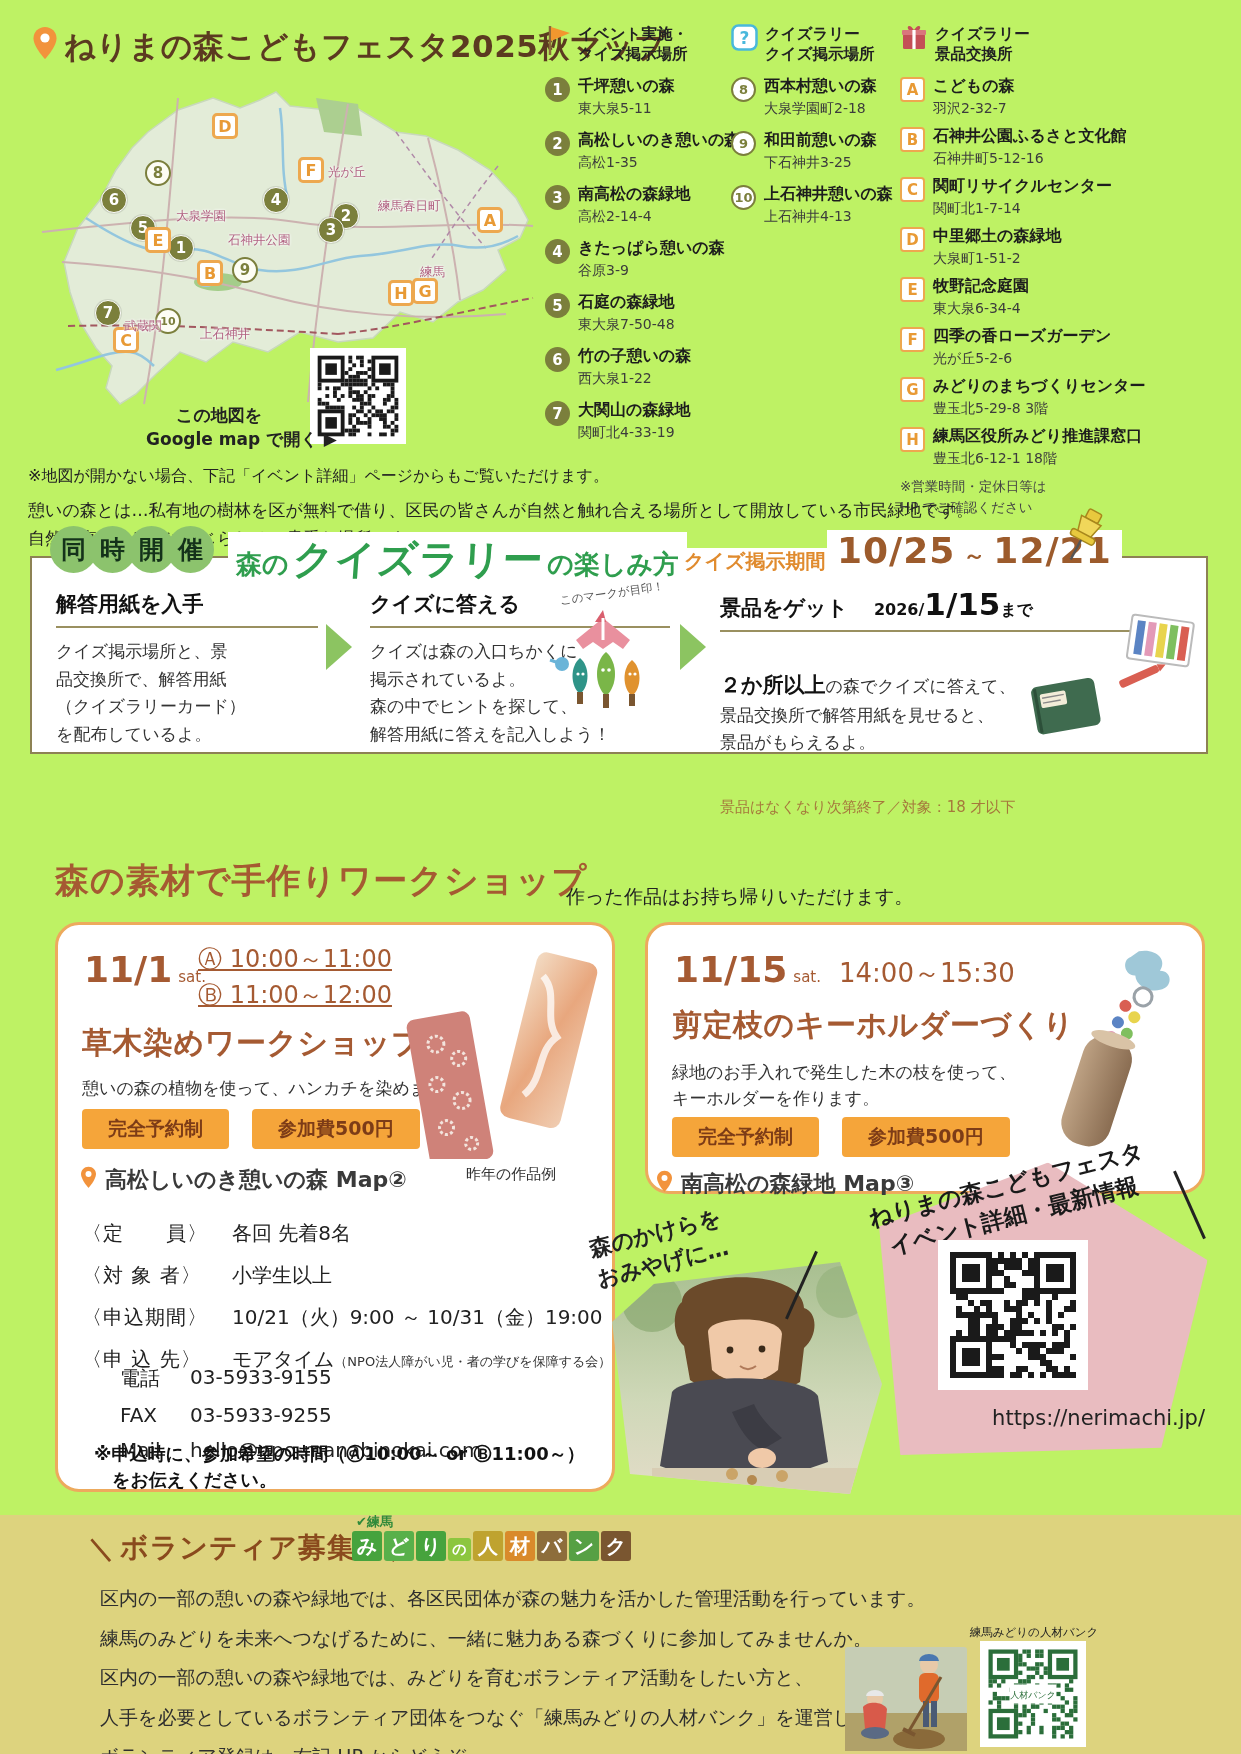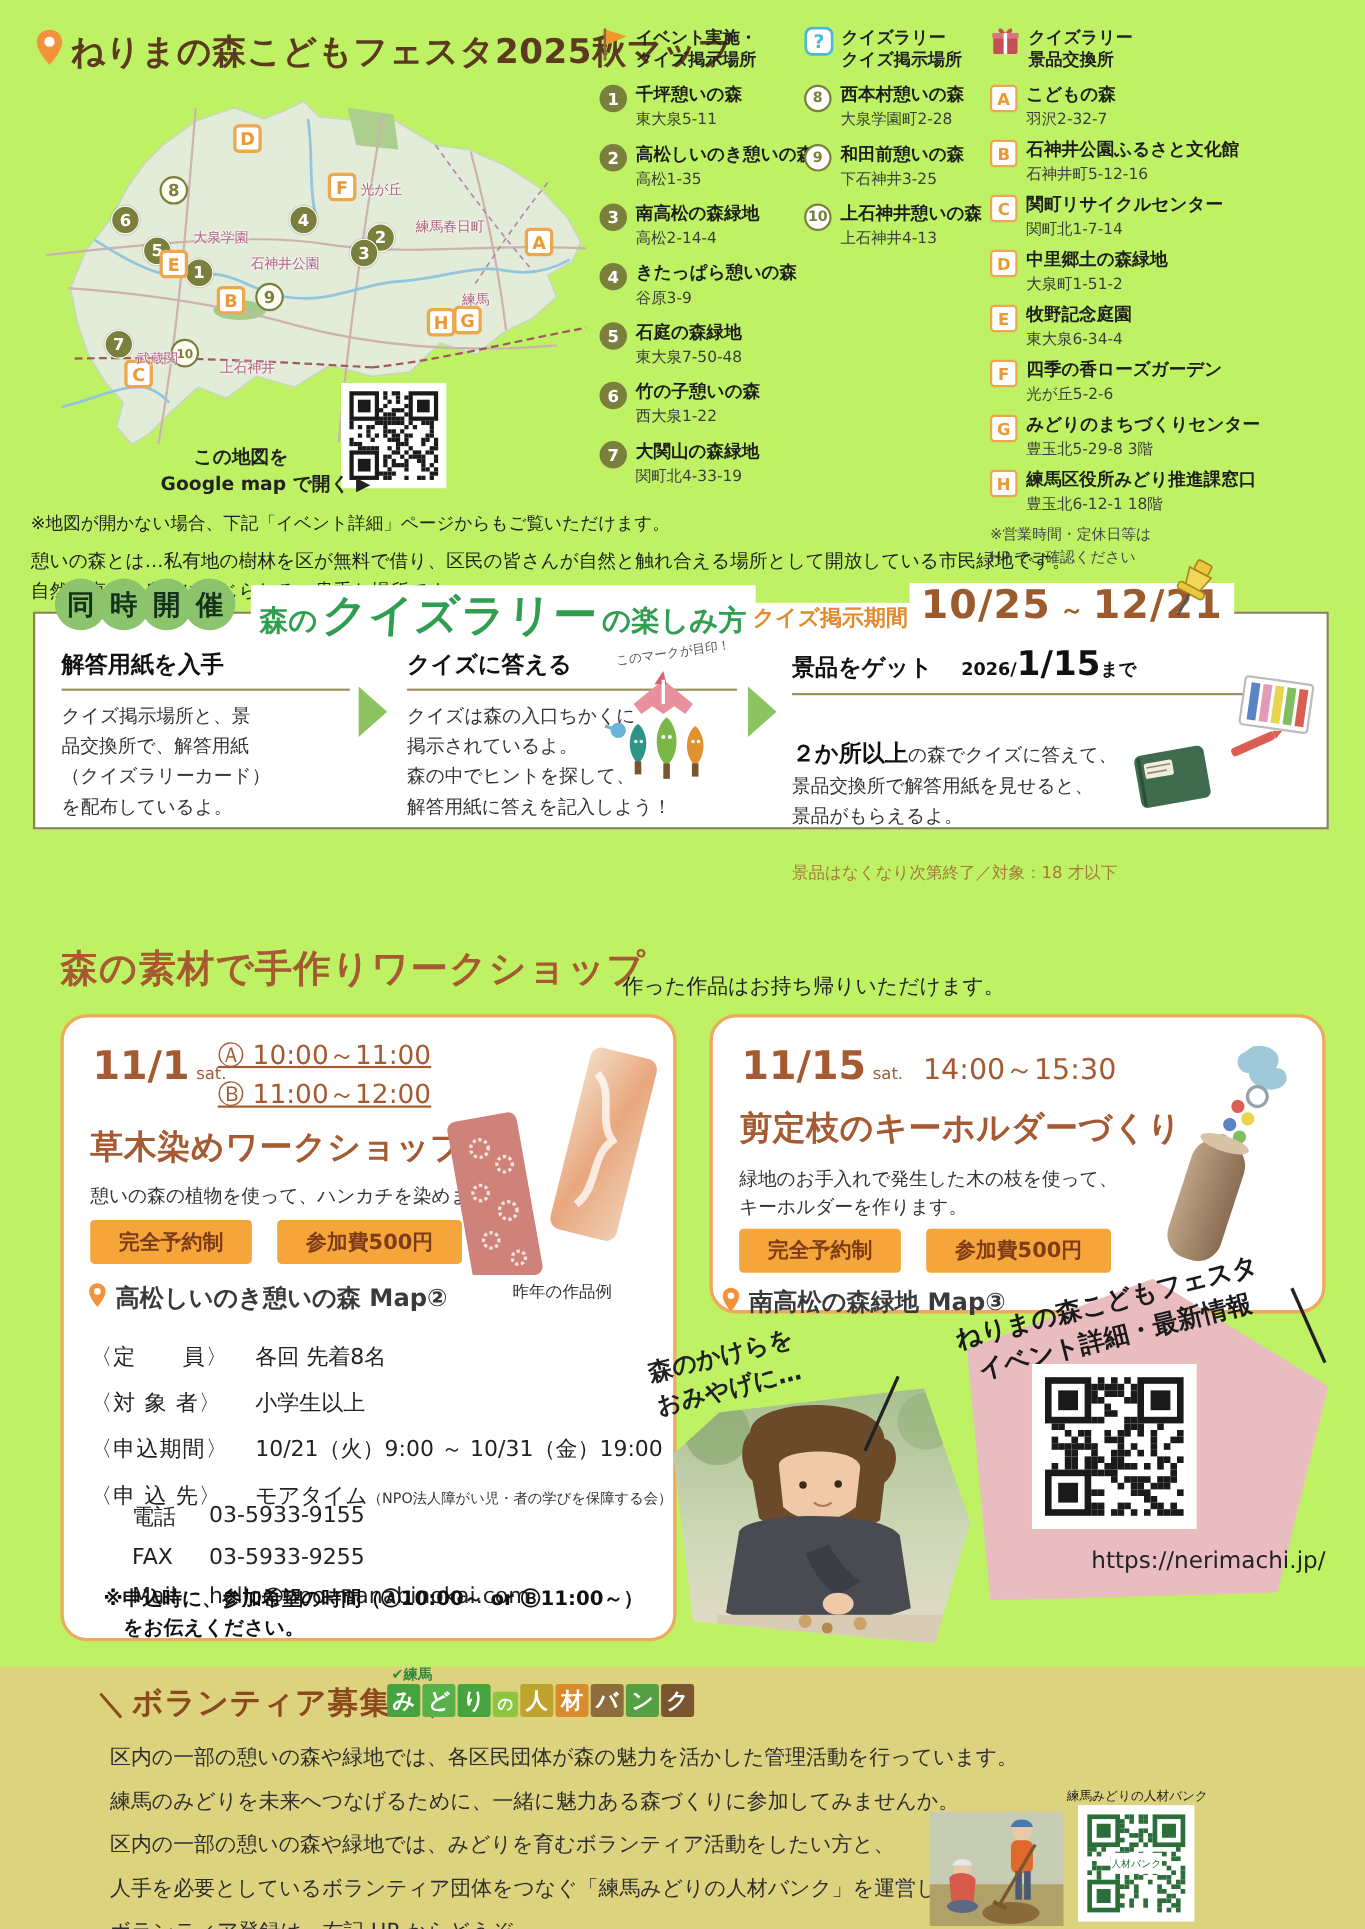--- a/index.html
+++ b/index.html
@@ -51,21 +51,21 @@
   .q-title-main{font-size:40px;font-weight:bold;color:#2f9e4e;transform:skewX(-4deg);letter-spacing:1px;padding:0 4px;}
   .q-period-label{position:absolute;left:646px;top:-10px;background:#fff;padding:0 6px;font-size:20px;font-weight:bold;color:#e08b2e;}
   .q-dates{position:absolute;left:795px;top:-28px;background:#fff;padding:0 10px;display:flex;align-items:baseline;color:#9c5b2c;font-weight:bold;}
   .q-date{font-size:36px;letter-spacing:1px;}
   .q-tilde{font-size:22px;padding:0 8px;}
   .q-step{position:absolute;}
   .q-step-head{font-size:21px;font-weight:bold;color:#111;padding-bottom:8px;border-bottom:2.5px solid #9a9060;}
   .q-step-body{font-size:17px;line-height:1.62;color:#333;margin-top:10px;white-space:pre-line;}
   .q-arrow{position:absolute;width:0;height:0;border-left:26px solid #8cc461;border-top:23px solid transparent;border-bottom:23px solid transparent;}
   .q-deadline{display:flex;align-items:baseline;margin-left:26px;color:#111;font-weight:bold;}
-  .q-note{font-size:15px;color:#a5793c;margin-top:0;}
+  .q-note{font-size:15px;color:#a5793c;margin-top:14px;}
   .mark-caption{position:absolute;left:500px;top:28px;width:160px;text-align:center;font-size:11.5px;color:#555;transform:rotate(-8deg);}
 
   
   .ws-title{position:absolute;left:55px;top:858px;font-size:34px;font-weight:bold;color:#a55a32;letter-spacing:1px;}
   .ws-subtitle{position:absolute;left:566px;top:884px;font-size:19px;color:#222;}
   .card{position:absolute;background:#fff;border:3px solid #edaa5d;border-radius:24px;box-sizing:border-box;}
   .card-date-row{position:absolute;display:flex;align-items:baseline;color:#a55a32;}
   .cd-date{font-size:36px;font-weight:bold;}
   .cd-day{font-size:15px;margin-left:6px;}
   .cd-time{font-size:26px;margin-left:18px;}
@@ -398,21 +398,21 @@
           </svg>
       </span>
       <span class="legend-head-title">クイズラリー
 クイズ掲示場所</span>
     </div>
     <div class="legend-items" id="legend-quiz-items">
         <div class="legend-item">
           <span class="lg-badge lg-circle-outline">8</span>
           <div class="lg-tx">
             <div class="lg-name">西本村憩いの森</div>
-            <div class="lg-addr">大泉学園町2-28</div>
+            <div class="lg-addr">大泉学園町2-18</div>
           </div>
         </div>
         <div class="legend-item">
           <span class="lg-badge lg-circle-outline">9</span>
           <div class="lg-tx">
             <div class="lg-name">和田前憩いの森</div>
             <div class="lg-addr">下石神井3-25</div>
           </div>
         </div>
         <div class="legend-item">

